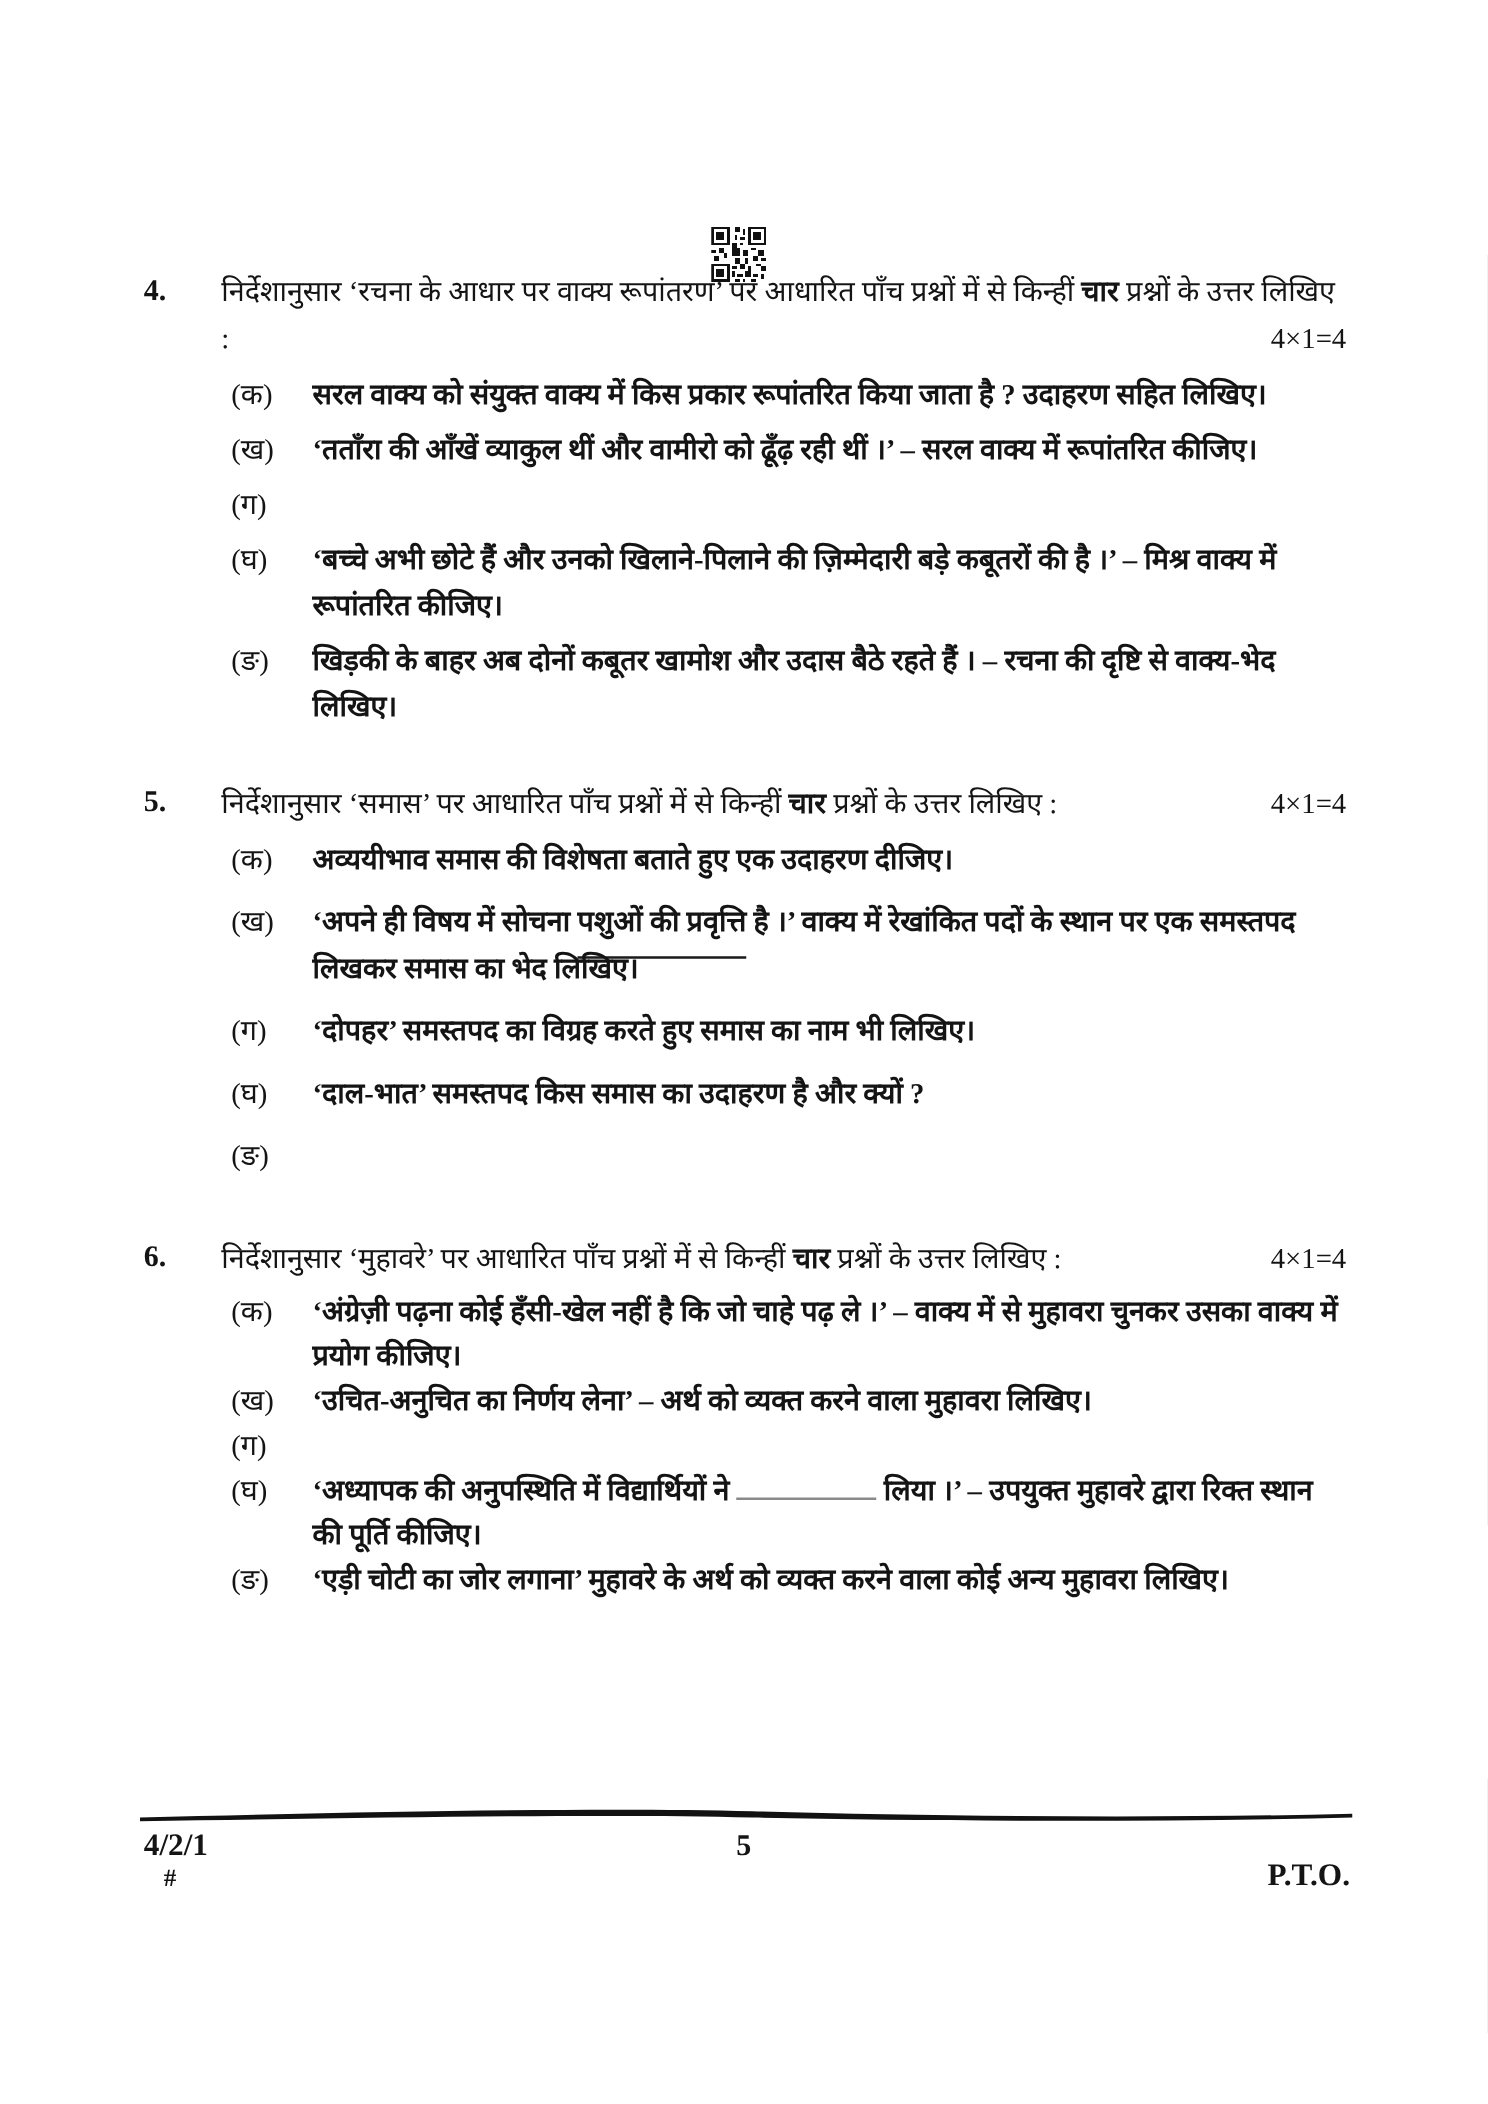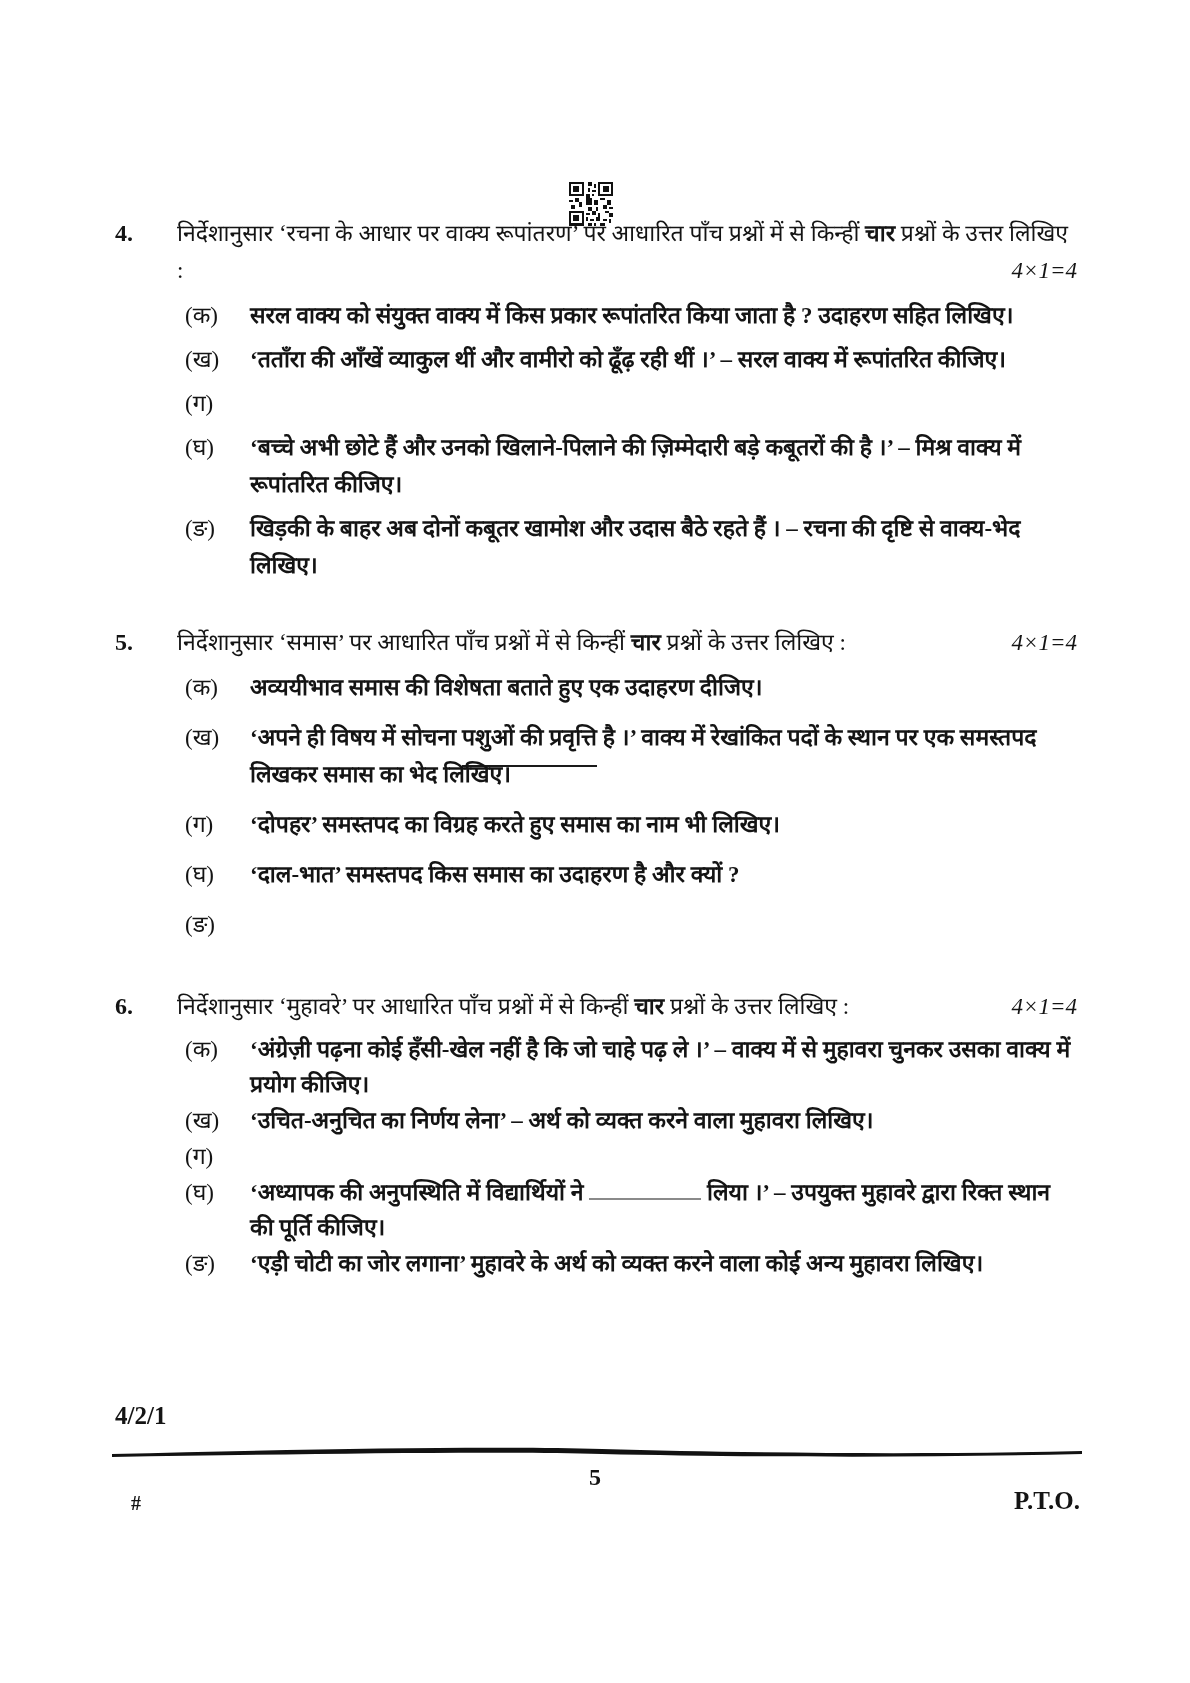--- a/index.html
+++ b/index.html
@@ -15,36 +15,36 @@
   .content{padding:215px 113px 0 115px;font-size:23px;line-height:37px;}
   .q-block{margin:0;}
   .q-block.q5{margin-top:40px;}
   .q-block.q6{margin-top:46px;}
   .q-block.q6 .q-row,.q-block.q6 .sub{line-height:35px;}
   .q-row{display:flex;align-items:flex-start;}
   .q-num{width:62px;flex-shrink:0;font-weight:bold;font-size:24px;}
   .q-head{flex:1;position:relative;}
   .marks{
     position:absolute;right:0;bottom:0;
-    font-style:italic;font-size:23px;white-space:nowrap;text-align:center;
+    font-size:23px;white-space:nowrap;text-align:center;
   }
   .bold-it{font-weight:bold;}
   .subs{margin-top:8px;}
   .sub{display:flex;padding-left:70px;margin-bottom:7px;}
   .q5 .sub{margin-bottom:13px;}
   .q6 .sub{margin-bottom:1px;}
   .sub-label{width:65px;flex-shrink:0;}
   .sub-text{flex:1;font-weight:bold;}
   .underlined{border-bottom:2.5px solid #1a1a1a;padding-bottom:15px;}
   .blank{
     display:inline-block;width:112px;height:2px;
     border-bottom:2.5px solid #8a8a8a;vertical-align:baseline;
   }
   .footer-rule{position:absolute;left:112px;top:1446px;width:970px;height:14px;}
-  .f-code{position:absolute;left:115px;top:1402px;font-weight:bold;font-size:25px;line-height:28px;}
+  .f-code{position:absolute;left:115px;top:1463px;font-weight:bold;font-size:25px;line-height:28px;}
   .f-hash{position:absolute;left:131px;top:1492px;font-weight:bold;font-size:20px;line-height:22px;}
   .f-page{position:absolute;left:0;right:0;top:1464px;text-align:center;font-weight:bold;font-size:24px;}
   .f-pto{position:absolute;right:110px;top:1487px;font-weight:bold;font-size:25px;}
 </style>
 </head>
 <body>
 
 <div class="page">
 
   <svg class="qr" viewBox="0 0 21 21" shape-rendering="crispEdges">

